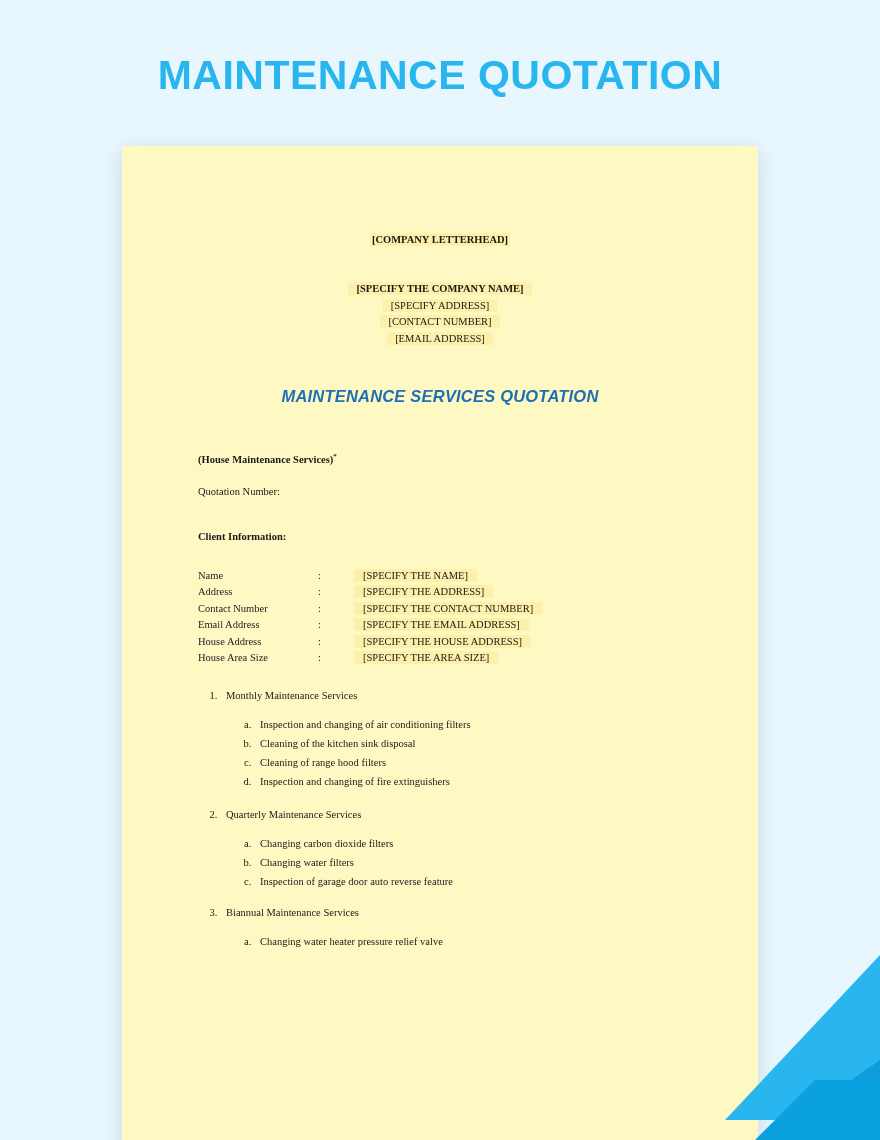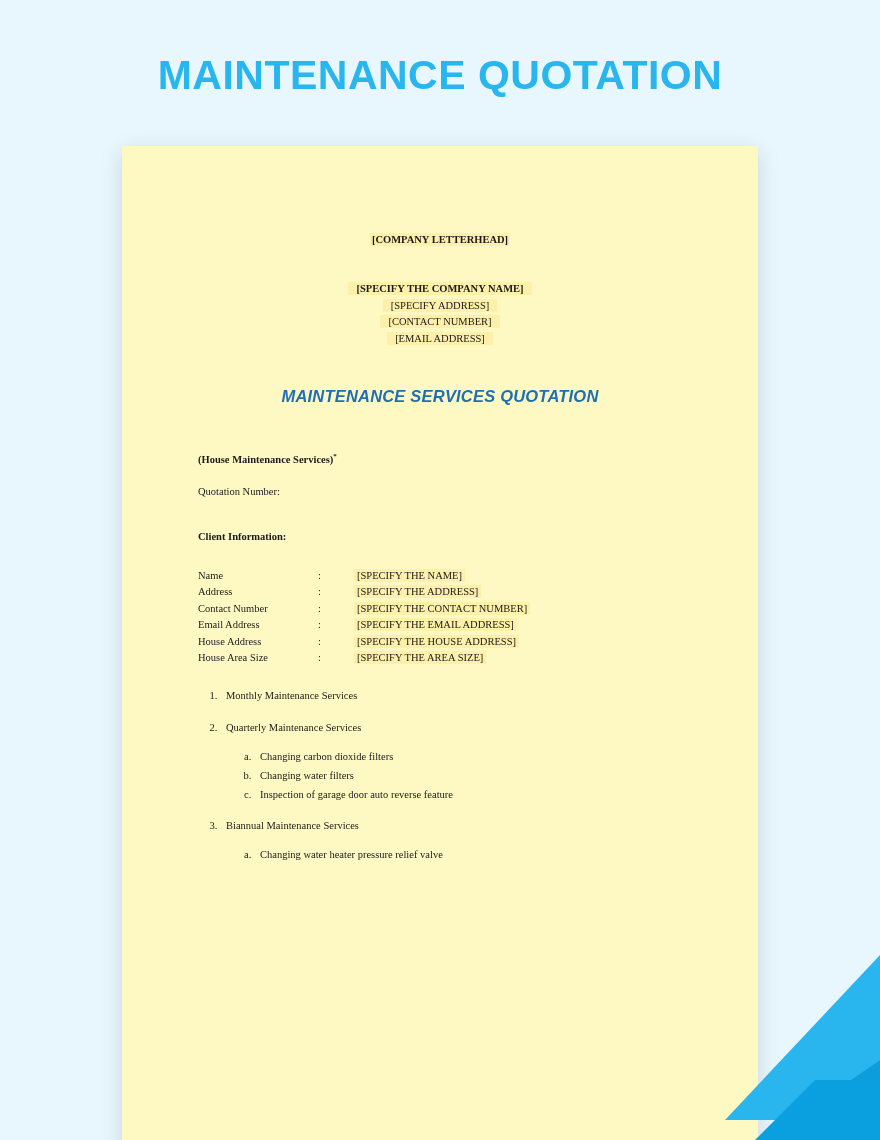--- a/index.html
+++ b/index.html
@@ -138,21 +138,21 @@
     font-size: 10.5px;
     color: #1a1a1a;
   }
   table.client-table td {
     padding: 0 0 2.5px 0;
     vertical-align: top;
     line-height: 14px;
   }
   td.lbl { width: 120px; }
   td.colon { width: 36px; }
-  td.val span.hl { padding: 1px 3px; white-space: nowrap; }
+  td.val span.hl { padding: 1px 9px; white-space: nowrap; }
 
   .services-intro {
     margin-top: 32px;
     font-size: 10.5px;
     font-weight: bold;
     color: #1a1a1a;
     font-family: "Liberation Serif", serif;
   }
 
   ol.num-list {
@@ -240,20 +240,26 @@
             <td class="colon">:</td>
             <td class="val"><span class="hl">[SPECIFY THE AREA SIZE]</span></td>
           </tr>
         </tbody>
       </table>
 
 
       <ol class="num-list">
         <li>
           <span>Monthly Maintenance Services</span>
+          <ol class="alpha-list">
+            <li>Inspection and changing of air conditioning filters</li>
+            <li>Cleaning of the kitchen sink disposal</li>
+            <li>Cleaning of range hood filters</li>
+            <li>Inspection and changing of fire extinguishers</li>
+          </ol>
         </li>
         <li class="spacer-li">
           <span>Quarterly Maintenance Services</span>
           <ol class="alpha-list">
             <li>Changing carbon dioxide filters</li>
             <li>Changing water filters</li>
             <li>Inspection of garage door auto reverse feature</li>
           </ol>
         </li>
         <li class="tight-top">

